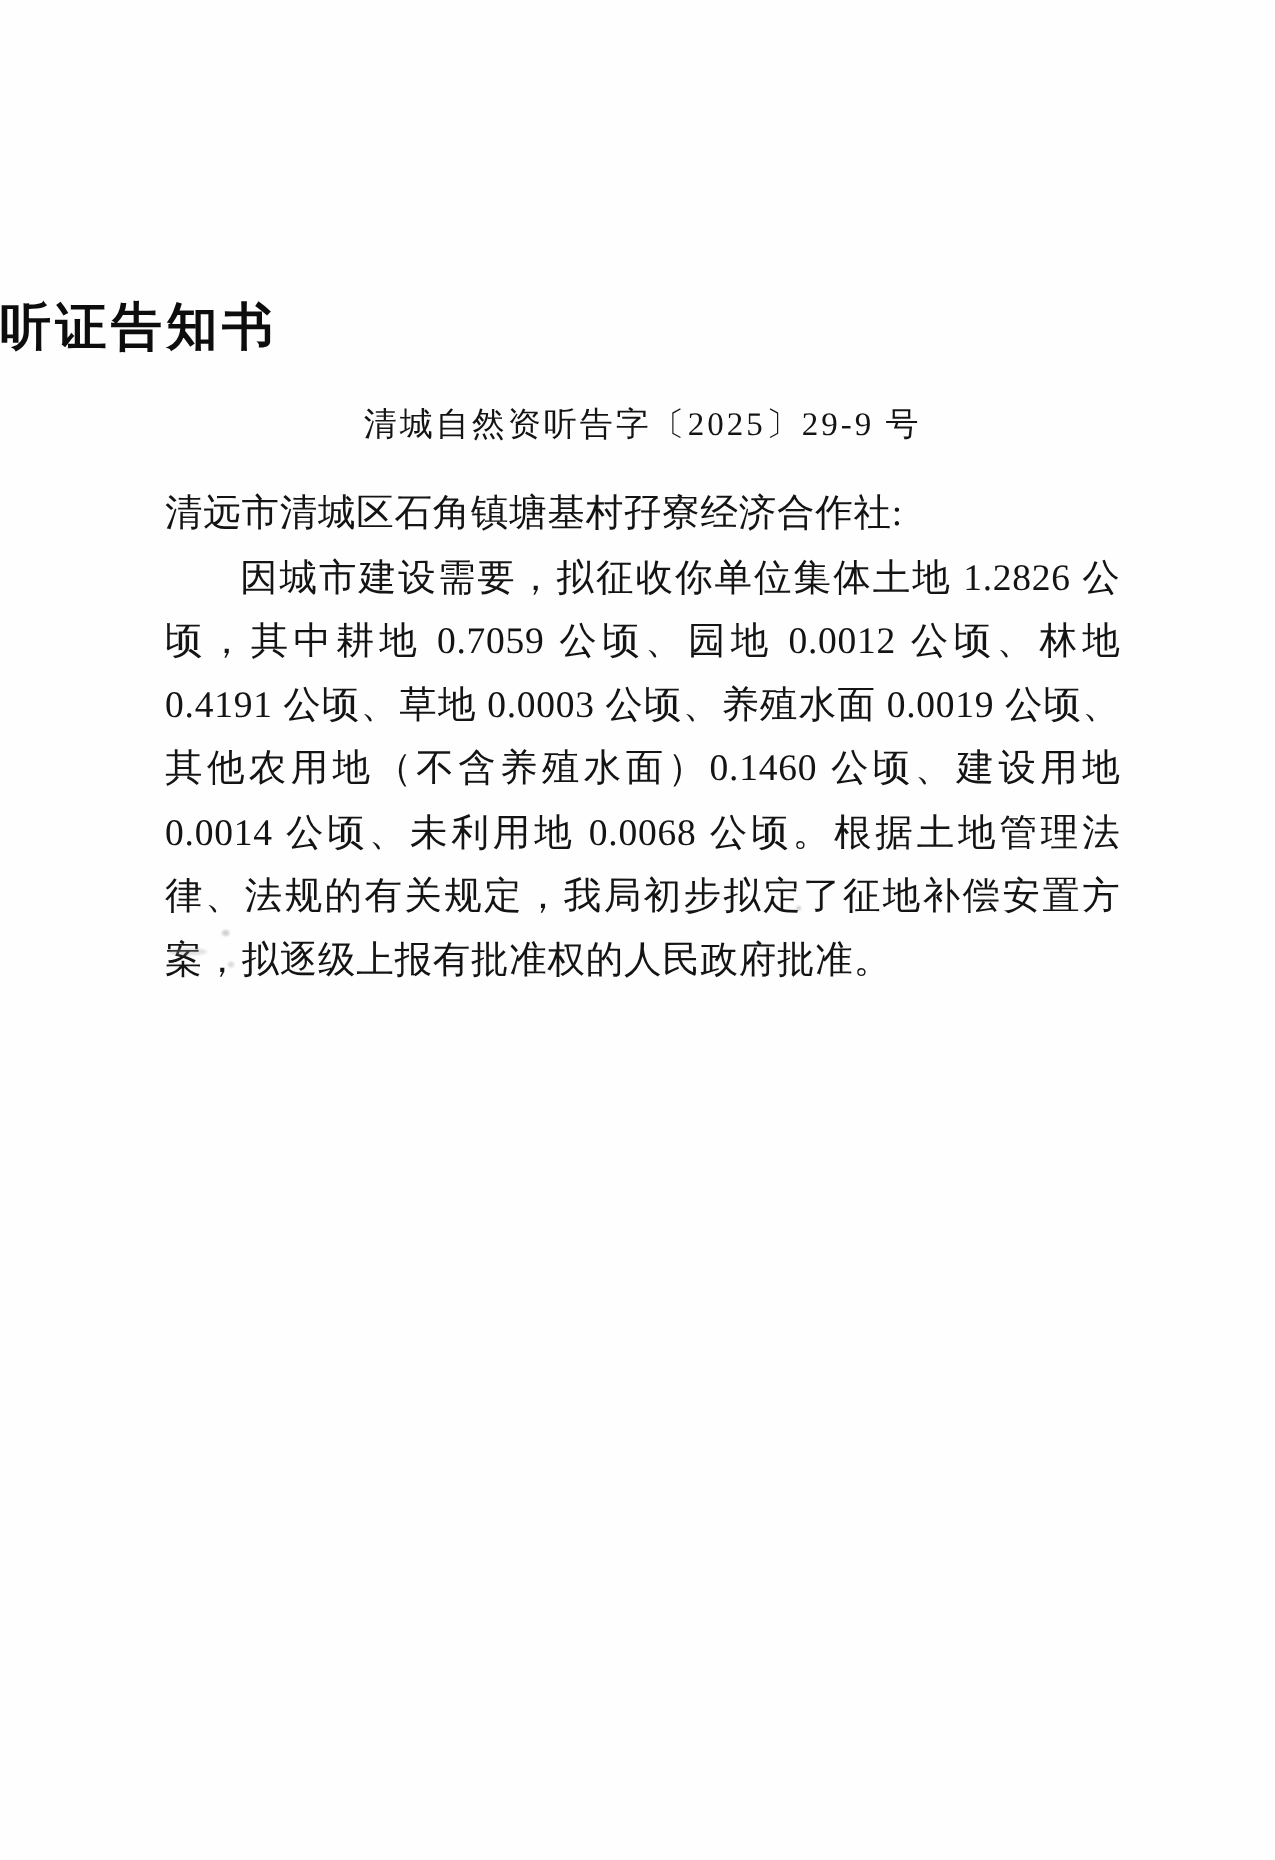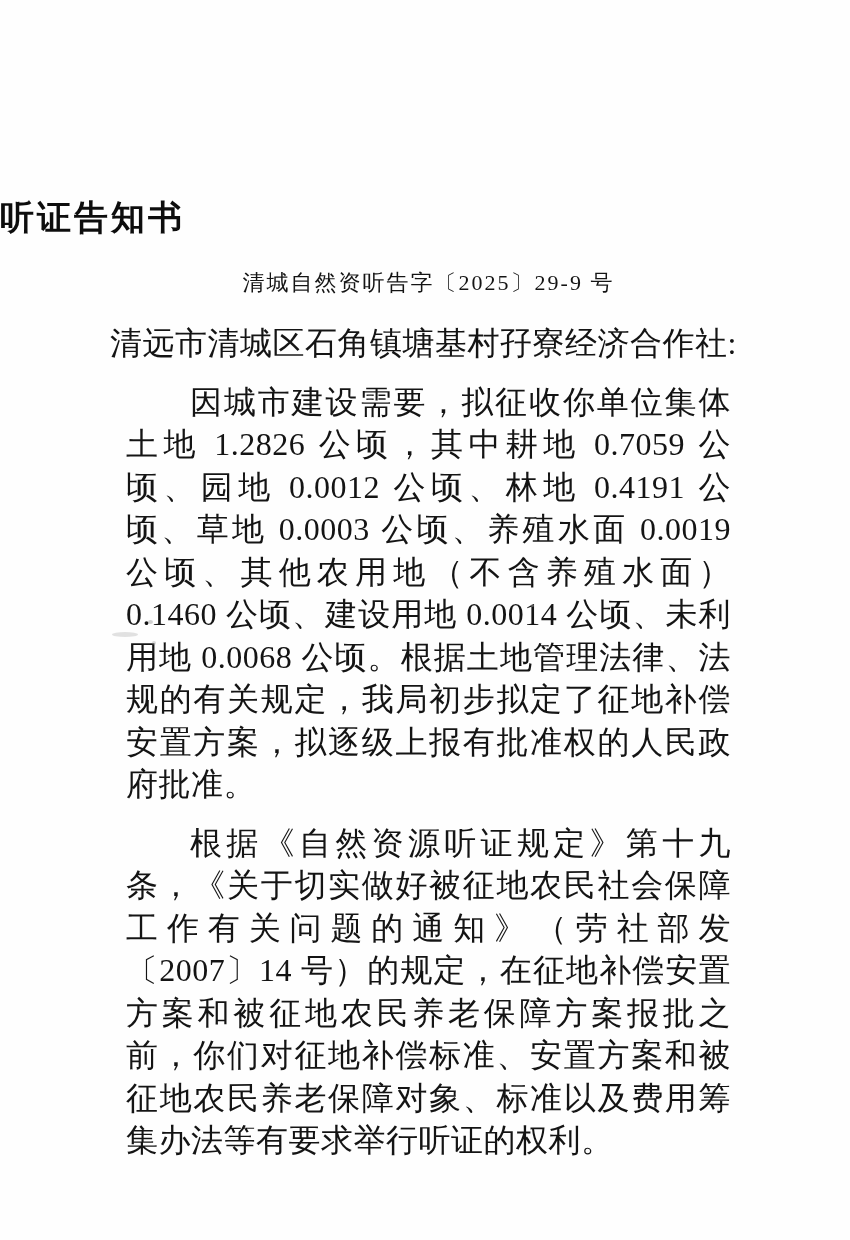--- a/index.html
+++ b/index.html
@@ -36,33 +36,33 @@
     font-size: 22px;
     letter-spacing: 2px;
     white-space: nowrap;
     color: #141414;
   }
   .doc-body {
     position: absolute;
     top: 322px;
     left: 110px;
     width: 637px;
-    font-size: 32px;
+    font-size: 25px;
     line-height: 42.5px;
     letter-spacing: 0.5px;
     text-align: justify;
     text-justify: inter-character;
     color: #141414;
   }
   .salutation {
     text-indent: 0;
     margin: 0;
   }
   .doc-body p.para {
-    margin: 16px;
+    margin: 0;
     text-indent: 2em;
   }
   
   .artifact {
     position: absolute;
     background: #9a9a9a;
     border-radius: 50%;
     opacity: 0.45;
     filter: blur(0.6px);
   }
@@ -76,21 +76,20 @@
 
 <div class="page">
 
   <h1 class="doc-title">听证告知书</h1>
 
   <div class="doc-number">清城自然资听告字〔2025〕29-9 号</div>
 
   <div class="doc-body">
     <p class="salutation">清远市清城区石角镇塘基村孖寮经济合作社:</p>
     <p class="para">因城市建设需要，拟征收你单位集体土地 1.2826 公顷，其中耕地 0.7059 公顷、园地 0.0012 公顷、林地 0.4191 公顷、草地 0.0003 公顷、养殖水面 0.0019 公顷、其他农用地（不含养殖水面）0.1460 公顷、建设用地 0.0014 公顷、未利用地 0.0068 公顷。根据土地管理法律、法规的有关规定，我局初步拟定了征地补偿安置方案，拟逐级上报有批准权的人民政府批准。</p>
-    <p class="para">根据《自然资源听证规定》第十九条，《关于切实做好被征地农民社会保障工作有关问题的通知》（劳社部发〔2007〕14 号）的规定，在征地补偿安置方案和被征地农民养老保障方案报批之前，你们对征地补偿标准、安置方案和被征地农民养老保障对象、标准以及费用筹集办法等有要求举行听证的权利。</p>
   </div>
 
   <div class="artifact a1"></div>
   <div class="artifact a2"></div>
   <div class="artifact a3"></div>
   <div class="artifact a4"></div>
 
 </div>
 
 </body></html>

